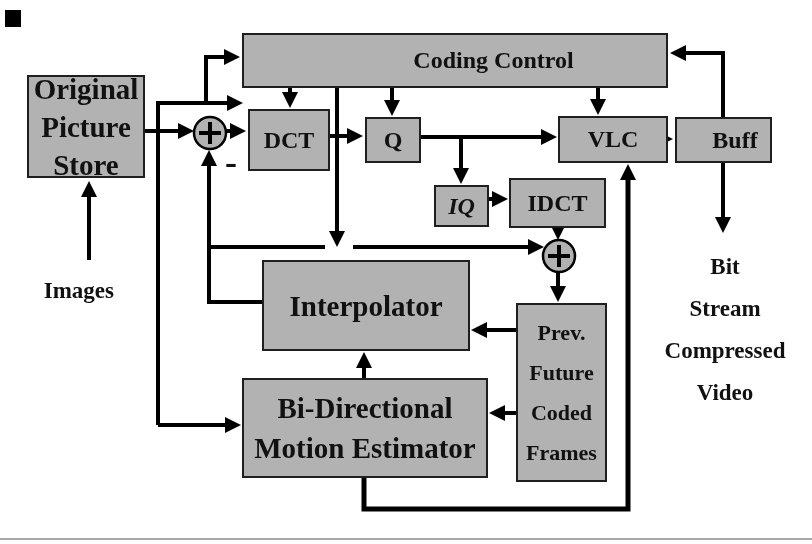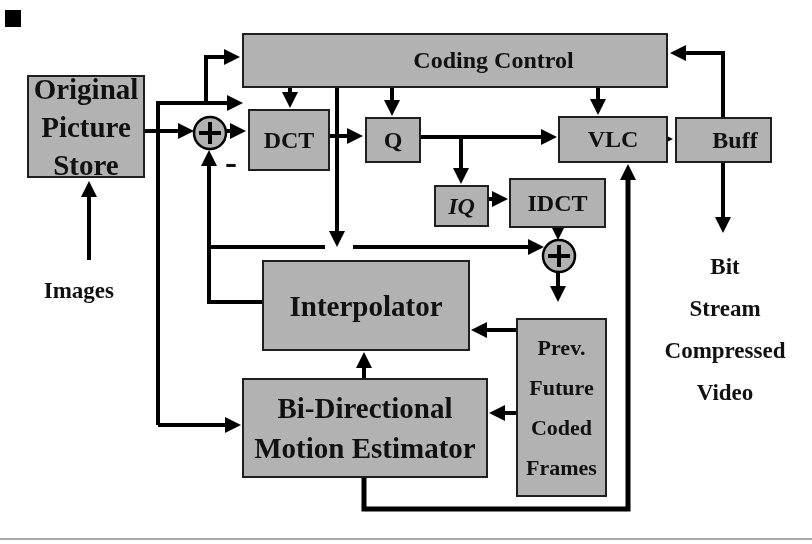--- a/index.html
+++ b/index.html
@@ -220,21 +220,21 @@
 
   <div class="box lbl23 mc" style="left:262px;top:260px;width:208px;height:91px;">
     <span>Interpolator</span>
   </div>
 
   <div class="box lbl23 mc" style="left:242px;top:378px;width:246px;height:100px;">
     <span>Bi-Directional</span>
     <span>Motion Estimator</span>
   </div>
 
-  <div class="box lbl22" style="left:516px;top:318px;width:91px;height:179px;">
+  <div class="box lbl22" style="left:516px;top:303px;width:91px;height:179px;">
     <span>Prev.</span>
     <span>Future</span>
     <span>Coded</span>
     <span>Frames</span>
   </div>
 
   <div class="minus">-</div>
 
   <div class="sidetext" style="left:24px;top:278px;width:90px;text-align:right;">Images</div>
 

